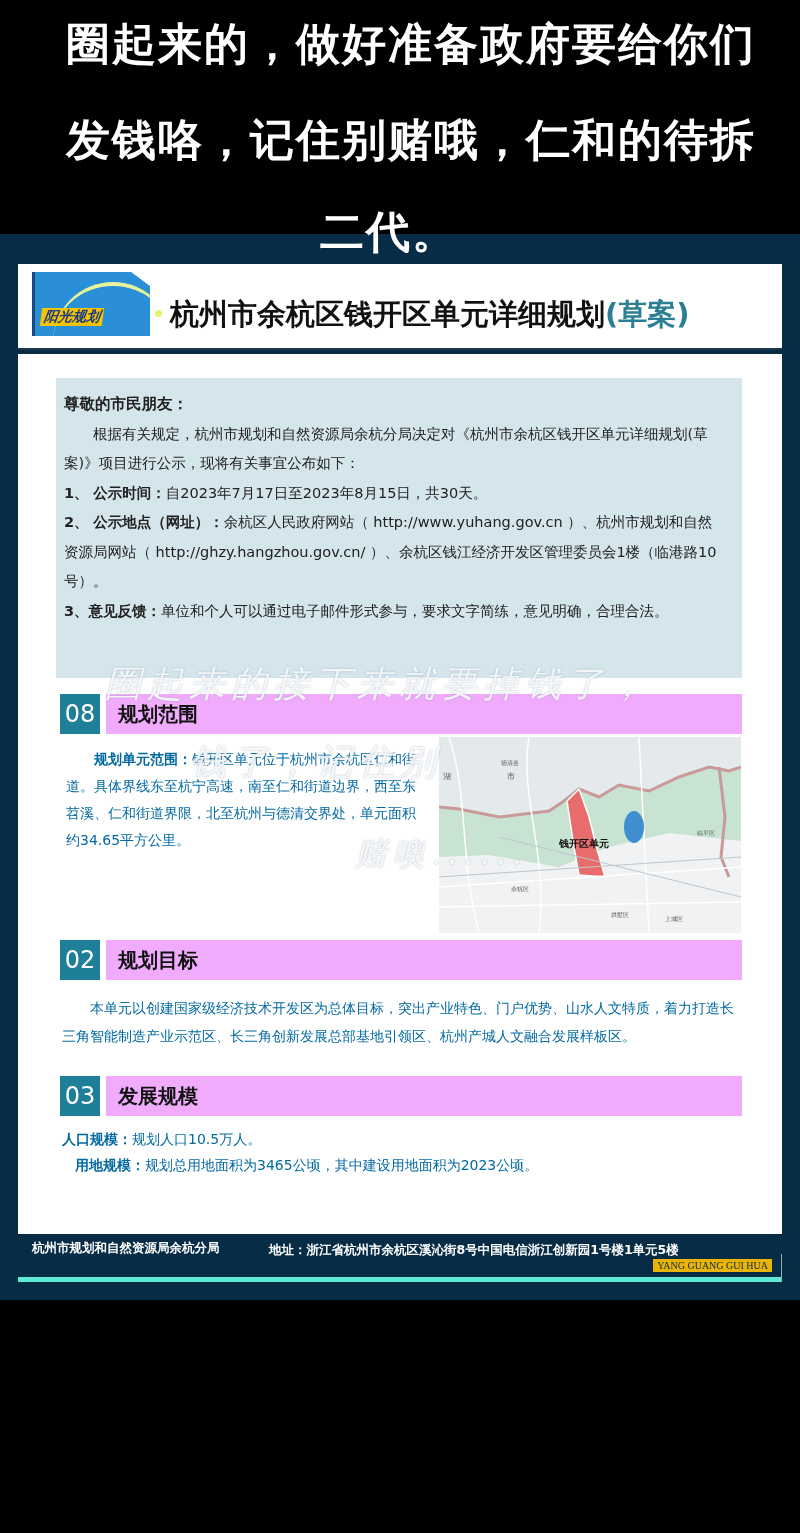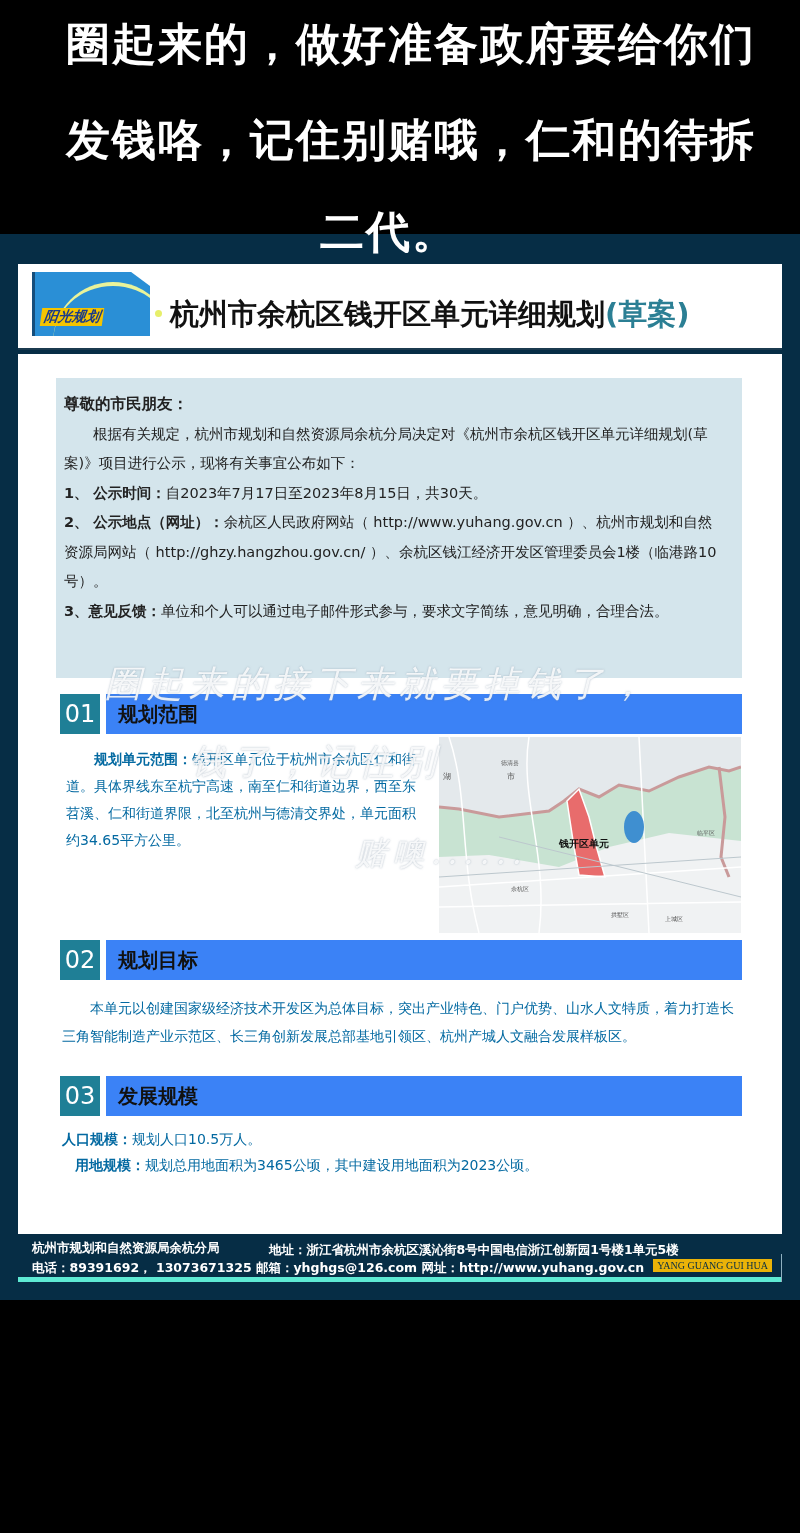--- a/index.html
+++ b/index.html
@@ -59,21 +59,21 @@
   .notice b { font-weight: bold; }
 
   .section-head {
     position: absolute; left: 42px; height: 40px; width: 682px;
   }
   .section-num {
     position: absolute; left: 0; top: 0; width: 40px; height: 40px; background: #1f7f96;
     color: #fff; font-size: 24px; line-height: 40px; text-align: center;
   }
   .section-bar {
-    position: absolute; left: 46px; top: 0; right: 0; height: 40px; background: #3b82f6;
+    position: absolute; left: 46px; top: 0; right: 0; height: 40px; background: #f0abfc;
   }
   .section-title {
     position: absolute; left: 12px; top: 0; line-height: 40px; font-size: 20px; font-weight: bold; color: #111;
   }
 
   .body-text { position: absolute; font-size: 14px; line-height: 27px; color: #0369a1; }
   .body-text b { font-weight: bold; }
 
   .map {
     position: absolute; left: 421px; top: 383px; width: 302px; height: 196px; overflow: hidden;
@@ -127,21 +127,21 @@
 
     <div class="notice">
       <p class="greet">尊敬的市民朋友：</p>
       <p class="indent">根据有关规定，杭州市规划和自然资源局余杭分局决定对《杭州市余杭区钱开区单元详细规划(草案)》项目进行公示，现将有关事宜公布如下：</p>
       <p><b>1、</b> <b>公示时间：</b><span>自2023年7月17日至2023年8月15日，共30天。</span></p>
       <p><b>2、</b> <b>公示地点（网址）：</b><span>余杭区人民政府网站（ http://www.yuhang.gov.cn ）、杭州市规划和自然资源局网站（ http://ghzy.hangzhou.gov.cn/ ）、余杭区钱江经济开发区管理委员会1楼（临港路10号）。</span></p>
       <p><b>3、</b><b>意见反馈：</b><span>单位和个人可以通过电子邮件形式参与，要求文字简练，意见明确，合理合法。</span></p>
     </div>
 
     <div class="section-head" style="top:340px;">
-      <div class="section-num">01</div>
+      <div class="section-num">08</div>
       <div class="section-bar">
         <span class="section-title">规划范围</span>
       </div>
     </div>
     <div class="body-text" style="left:48px; top:392px; width:354px; text-indent:2em;">
       <b>规划单元范围：</b><span>钱开区单元位于杭州市余杭区仁和街道。具体界线东至杭宁高速，南至仁和街道边界，西至东苕溪、仁和街道界限，北至杭州与德清交界处，单元面积约34.65平方公里。</span>
     </div>
     <div class="map">
       <svg width="302" height="196" viewBox="0 0 302 196">
         <rect width="302" height="196" fill="#e4e9ec"></rect>
@@ -182,21 +182,20 @@
       <b>人口规模：</b><span>规划人口10.5万人。</span>
     </div>
     <div class="body-text" style="left:57px; top:798px; width:684px;">
       <b>用地规模：</b><span>规划总用地面积为3465公顷，其中建设用地面积为2023公顷。</span>
     </div>
   </div>
 
   <div class="footer">
     <div class="row org">杭州市规划和自然资源局余杭分局</div>
     <div class="row addr">地址：浙江省杭州市余杭区溪沁街8号中国电信浙江创新园1号楼1单元5楼</div>
-    <div class="row contact">电话：89391692， 13073671325  邮箱：yhghgs@126.com    网址：http://www.yuhang.gov.cn</div>
     <div class="badge">YANG GUANG GUI HUA</div>
     <div class="vline"></div>
   </div>
 </div>
 
 <div class="caption-line l3">二代。</div>
 
 <div class="overlay o1">圈起来的接下来就要掉钱了，</div>
 <div class="overlay o2">钱了，记住别</div>
 <div class="overlay o3">赌噢......</div>

